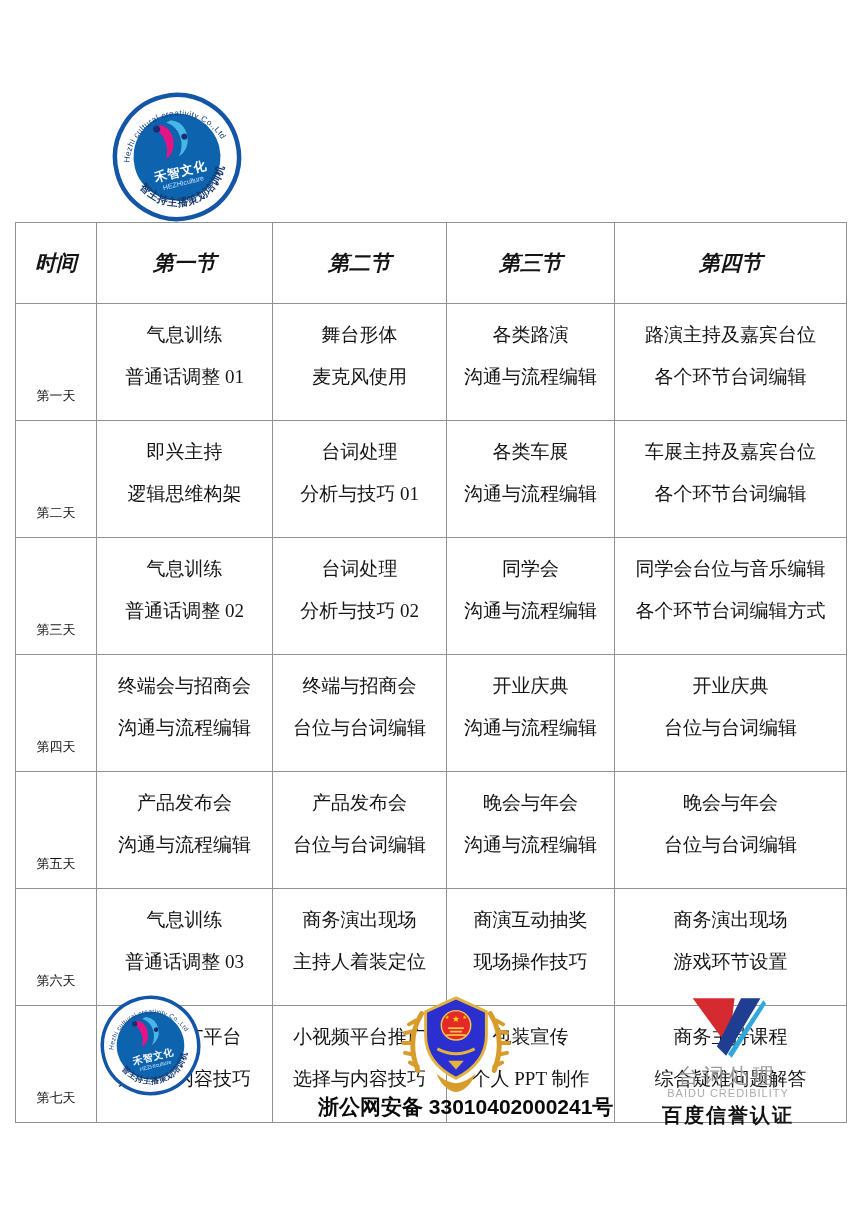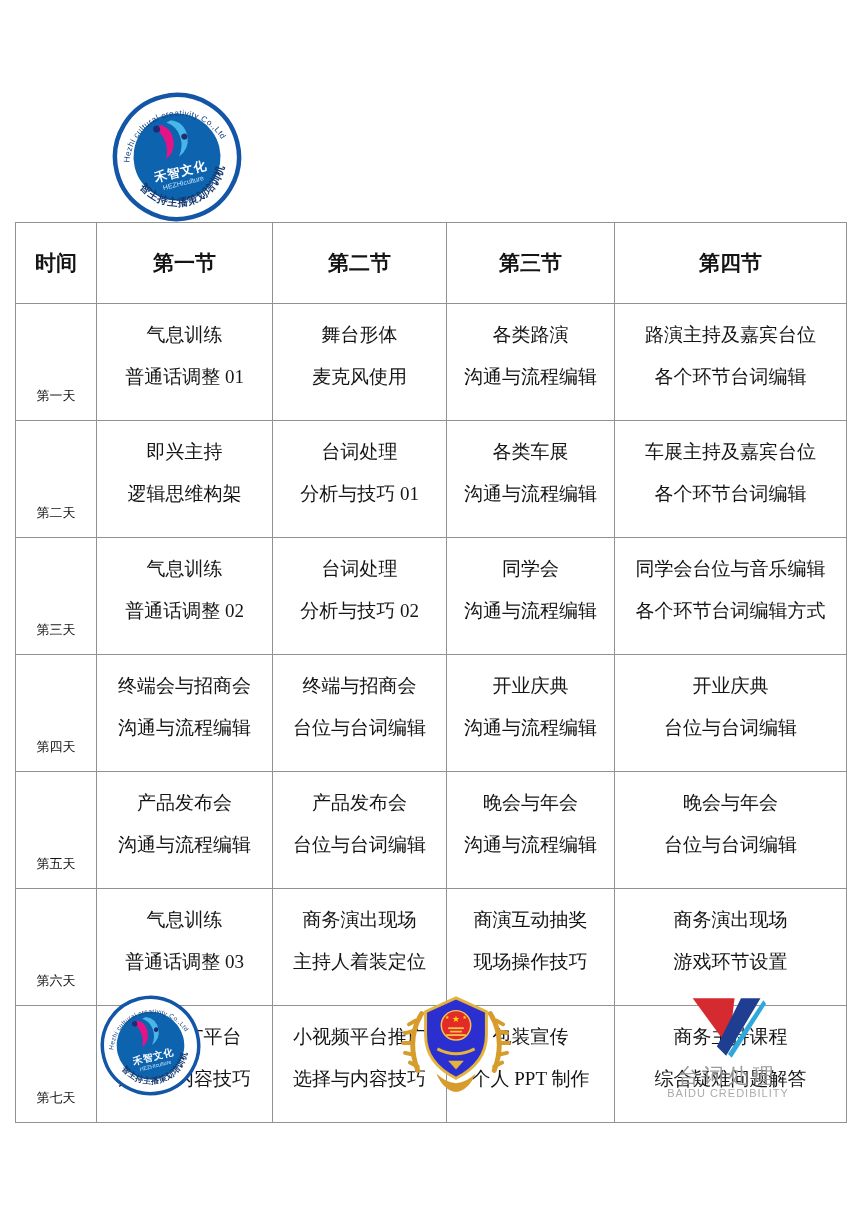--- a/index.html
+++ b/index.html
@@ -10,21 +10,21 @@
   
   .logo-main{left:112px;top:92px;width:130px;height:130px;}
   .page-title{left:318px;top:134px;width:300px;font-size:27px;font-weight:bold;
               letter-spacing:2px;color:#0d0d0d;white-space:nowrap;}
 
   
   table.schedule{position:absolute;left:15px;top:222px;width:831px;border-collapse:collapse;
                  table-layout:fixed;font-family:"Liberation Serif","DejaVu Serif",serif;}
   table.schedule th, table.schedule td{border:1px solid #929292;background:#fff;}
   table.schedule th{height:78px;font-size:21px;font-weight:bold;text-align:center;
-                    vertical-align:middle;color:#141414;}
+                    vertical-align:middle;color:#141414;font-style:italic;}
   td.day{height:92px;vertical-align:bottom;text-align:center;font-size:13px;
          padding:0 2px 15px 2px;color:#141414;}
   td.sess{height:92px;vertical-align:top;text-align:center;font-size:19px;
           padding:11px 3px 13px 3px;color:#141414;}
   td.sess .line{line-height:23px;white-space:nowrap;margin-top:8px;}
   td.sess .line + .line{margin-top:19px;}
 
   
   .logo-footer{left:100px;top:995px;width:101px;height:101px;}
   .copyright{left:8px;top:1097px;width:290px;text-align:center;font-size:19px;color:#2c2c2c;}
@@ -242,22 +242,24 @@
     <circle cx="55" cy="34" r="15" stroke="#F3C548" stroke-width="1.5" fill="#E32A28"></circle>
     <text x="55" y="31" text-anchor="middle" font-size="9" fill="#FFDE00">★</text>
     <text x="46" y="28" text-anchor="middle" font-size="5" fill="#FFDE00">★</text>
     <text x="64" y="28" text-anchor="middle" font-size="5" fill="#FFDE00">★</text>
     <rect x="47" y="36" width="16" height="1.8" fill="#F3C548"></rect>
     <rect x="49" y="39.5" width="12" height="1.8" fill="#F3C548"></rect>
     <rect x="45" y="43" width="20" height="1.8" fill="#F3C548"></rect>
     <path d="M36,58 Q55,68 74,58" fill="none" stroke="#E3B33C" stroke-width="3"></path>
     <path d="M47,70 h16 l-8,9 z" fill="#E3B33C"></path>
   </svg>
+  <div class="abs police-text">浙公网安备 33010402000241号</div>
 
   <svg class="abs baidu-logo" viewBox="0 0 84 68">
     <polygon points="4,2 49,2 46,28 42,54" fill="#D62A31"></polygon>
     <polygon points="56,2 77,2 40,64 30,54" fill="#1F3E92"></polygon>
     <polygon points="80,4 83,8 46,66 42,62" fill="#2FA8DC"></polygon>
   </svg>
   <div class="abs baidu-cn">台词处理</div>
   <div class="abs baidu-en">BAIDU CREDIBILITY</div>
+  <div class="abs baidu-cert">百度信誉认证</div>
 
 </div>
 
 </body></html>

